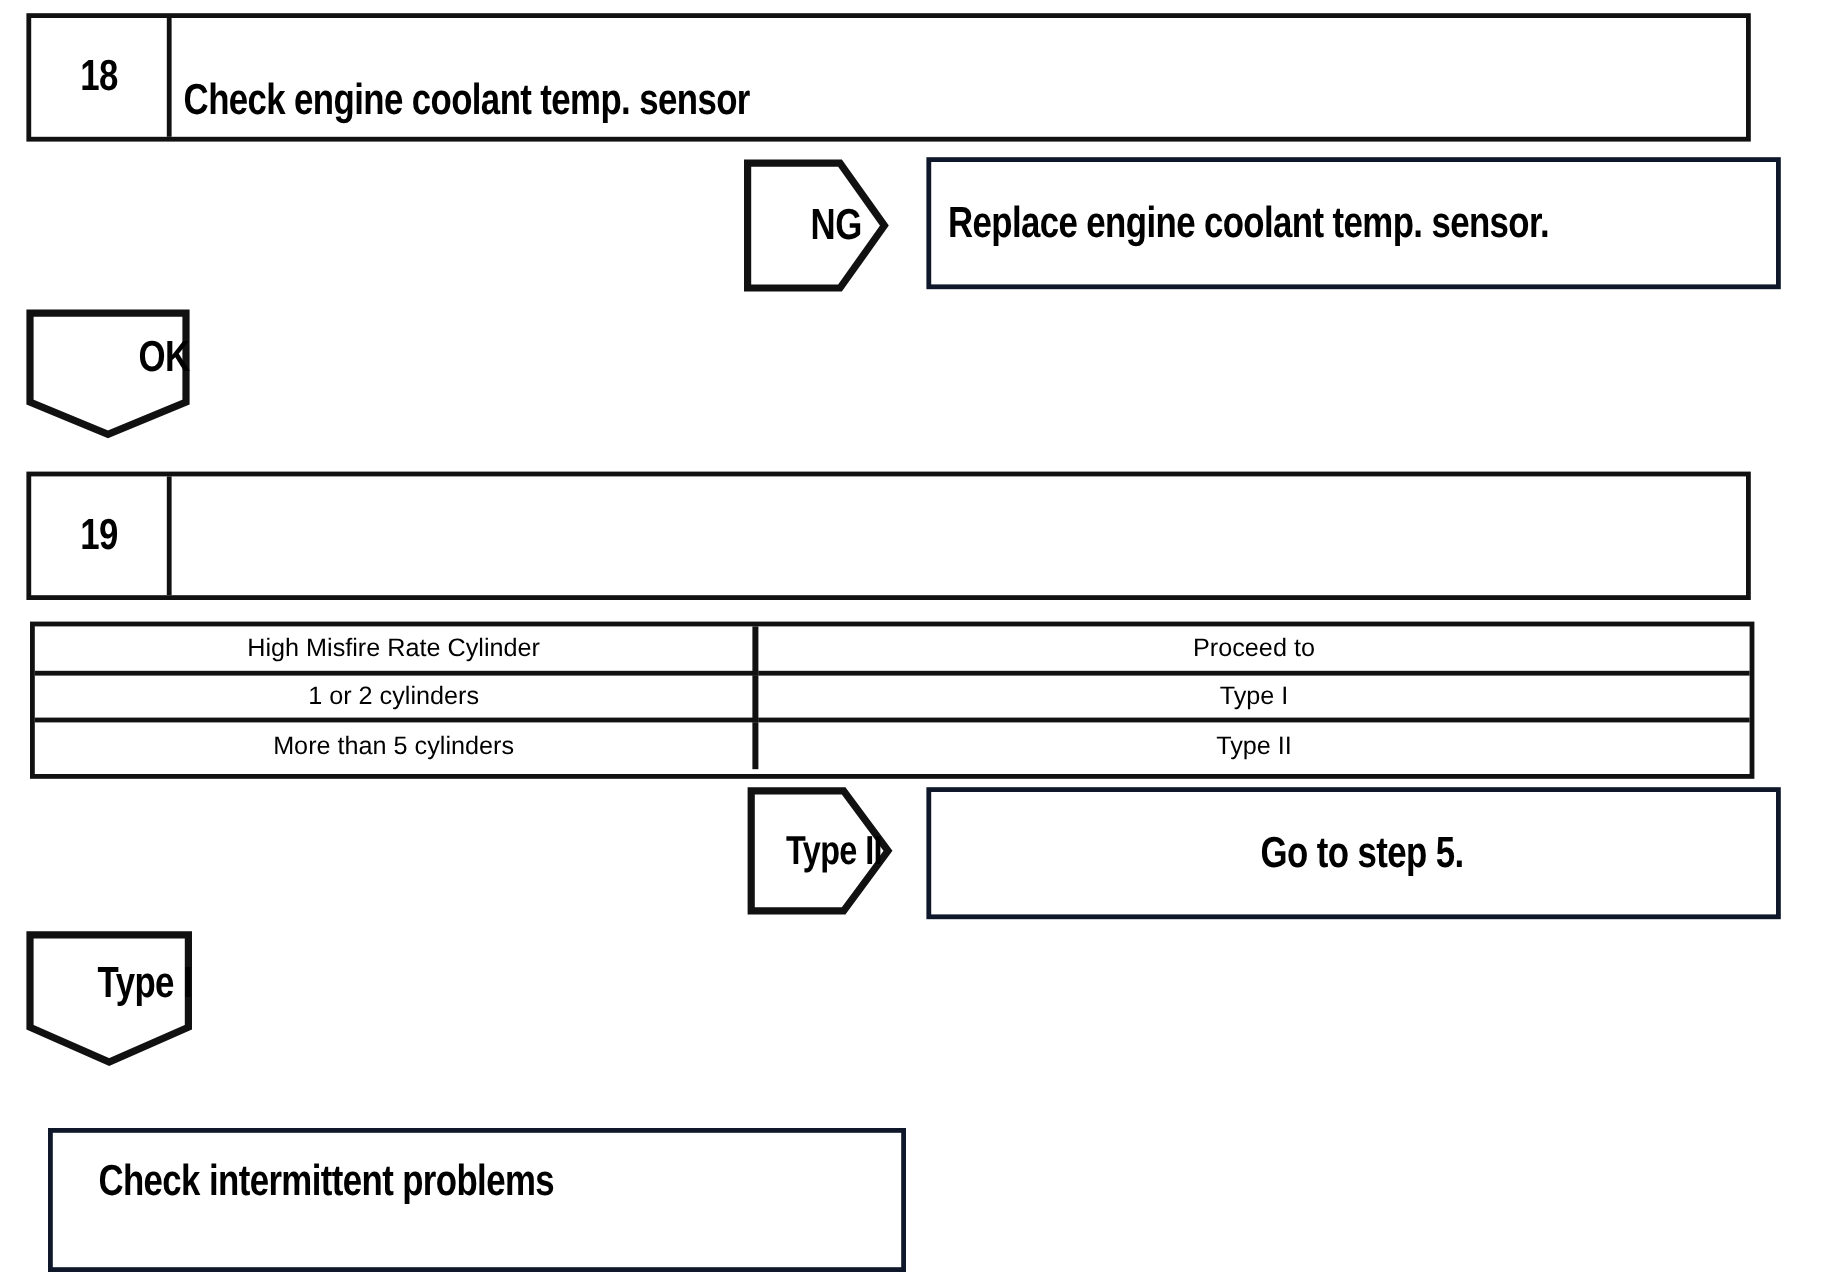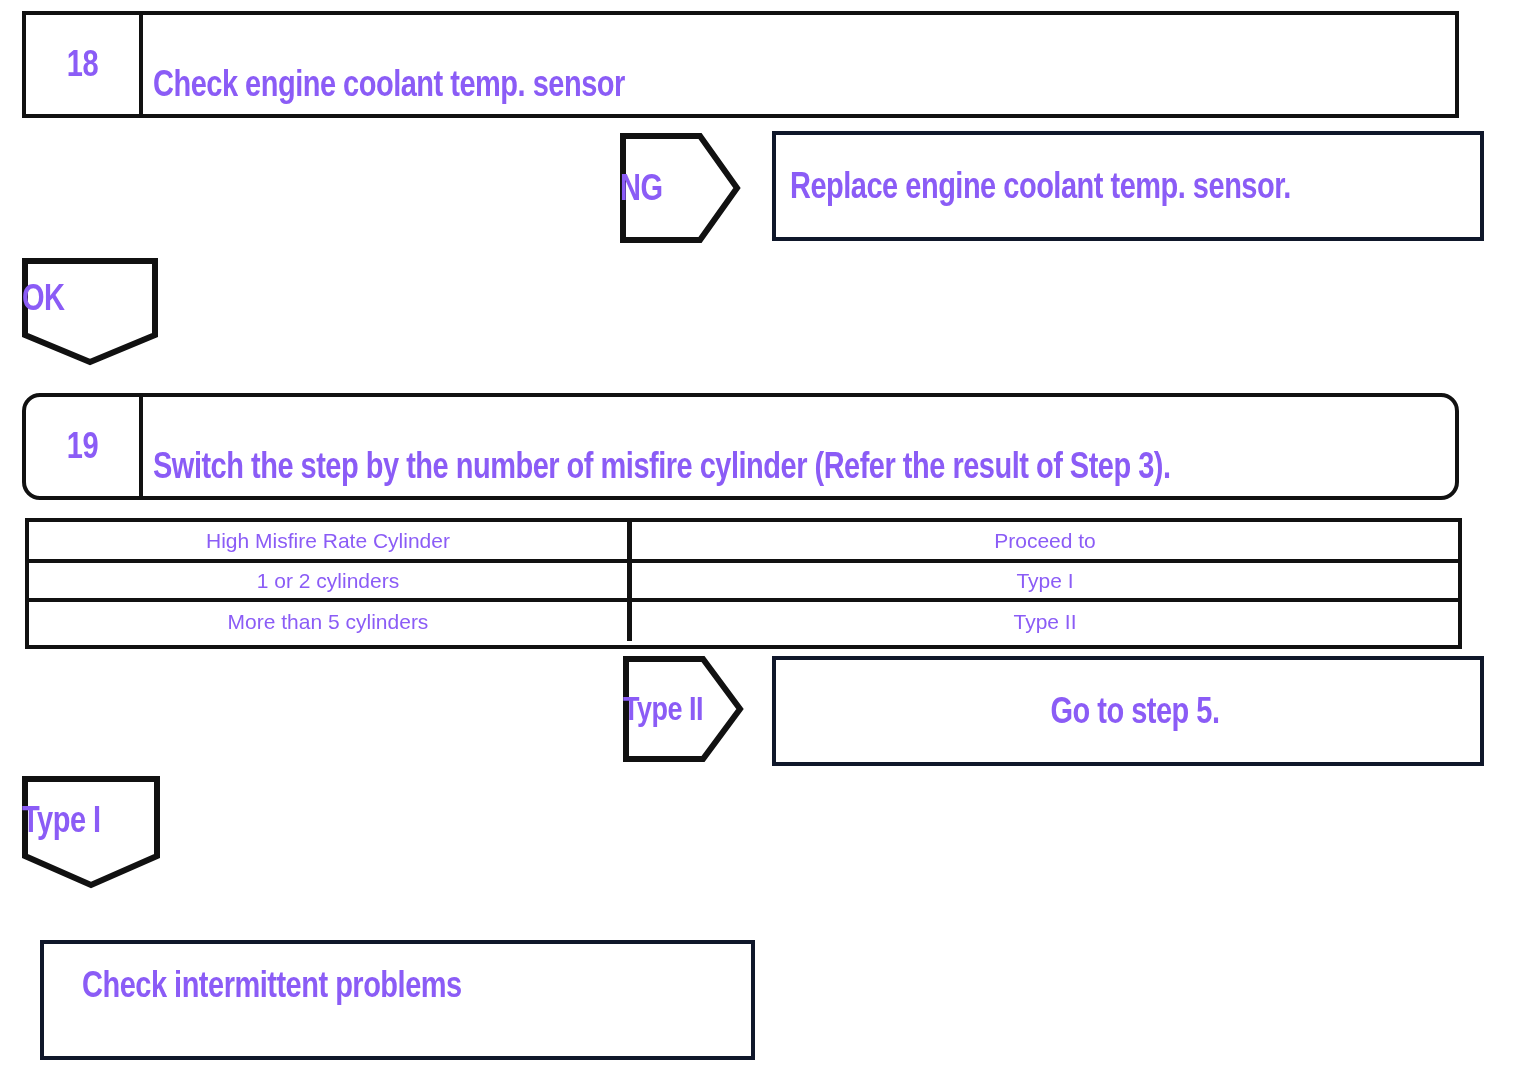--- a/index.html
+++ b/index.html
@@ -6,21 +6,21 @@
     margin: 0;
     padding: 0;
     background: #ffffff;
     font-family: "Liberation Sans", "DejaVu Sans", sans-serif;
   }
   #canvas {
     position: relative;
     width: 1520px;
     height: 1066px;
     background: #ffffff;
-    color: #8b5cf6;
+    color: #000000;
     overflow: hidden;
   }
   .abs { position: absolute; box-sizing: border-box; }
 
   
   .step-box {
     border: 4px solid #111111;
     background: #ffffff;
     display: flex;
     align-items: stretch;
@@ -61,21 +61,21 @@
   }
 
   
   .connector { position: absolute; }
   .connector svg { position: absolute; left: 0; top: 0; overflow: visible; }
   .connector .label {
     position: absolute;
     inset: 0;
     display: flex;
     align-items: center;
-    justify-content: flex-start;
+    justify-content: flex-end;
   }
 
   
   .decision-table {
     border: 4px solid #111111;
     background: #ffffff;
     display: grid;
     grid-template-columns: 603px 1fr;
     grid-template-rows: 41px 39px 39px;
   }
@@ -121,26 +121,23 @@
 
   <div class="connector" style="left:22px; top:258px; width:136px; height:107px;">
     <svg width="136" height="107" viewBox="0 0 136 107">
       <path d="M3,3 L133,3 L133,77 L68,104 L3,77 Z" fill="#ffffff" stroke="#111111" stroke-width="6" stroke-linejoin="miter"></path>
     </svg>
     <div class="label" style="padding-bottom:26px;">
       <span class="big-text">OK</span>
     </div>
   </div>
 
-  <div class="abs step-box" style="left:22px; top:393px; width:1437px; height:107px;border-radius:18px;">
+  <div class="abs step-box" style="left:22px; top:393px; width:1437px; height:107px;">
     <div class="step-num">
       <span class="big-text">19</span>
-    </div>
-    <div class="step-title">
-      <span class="big-text">Switch the step by the number of misfire cylinder (Refer the result of Step 3).</span>
     </div>
   </div>
 
   <div class="abs decision-table" style="left:25px; top:518px; width:1437px; height:131px;">
     <div class="cell col1">High Misfire Rate Cylinder</div>
     <div class="cell">Proceed to</div>
     <div class="cell col1">1 or 2 cylinders</div>
     <div class="cell">Type I</div>
     <div class="cell col1 lastrow">More than 5 cylinders</div>
     <div class="cell lastrow">Type II</div>

